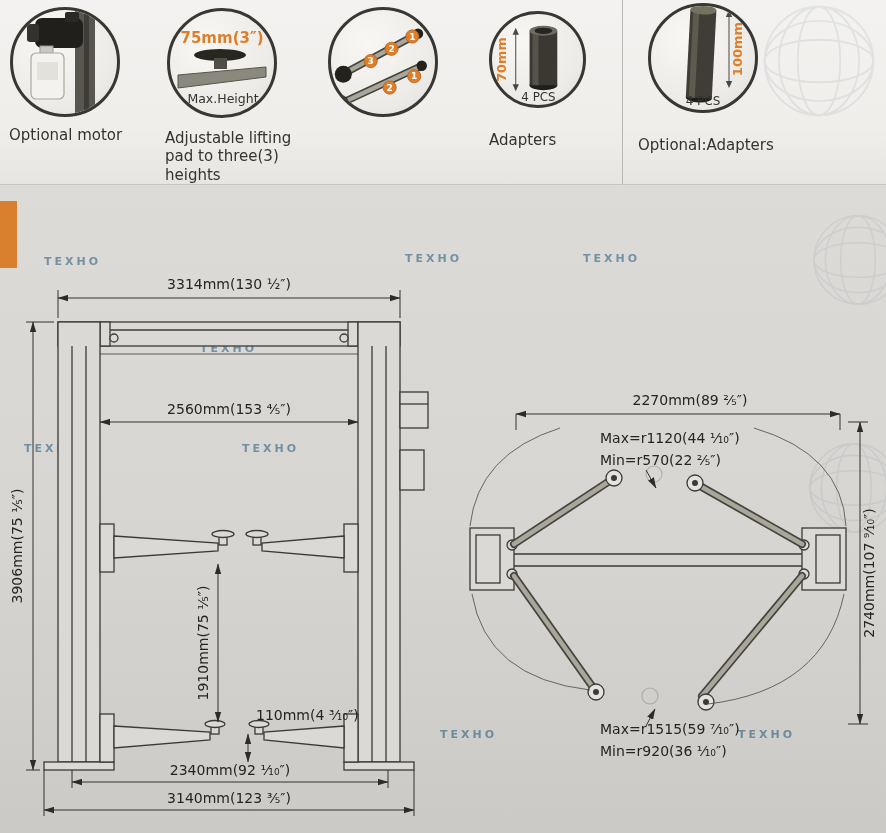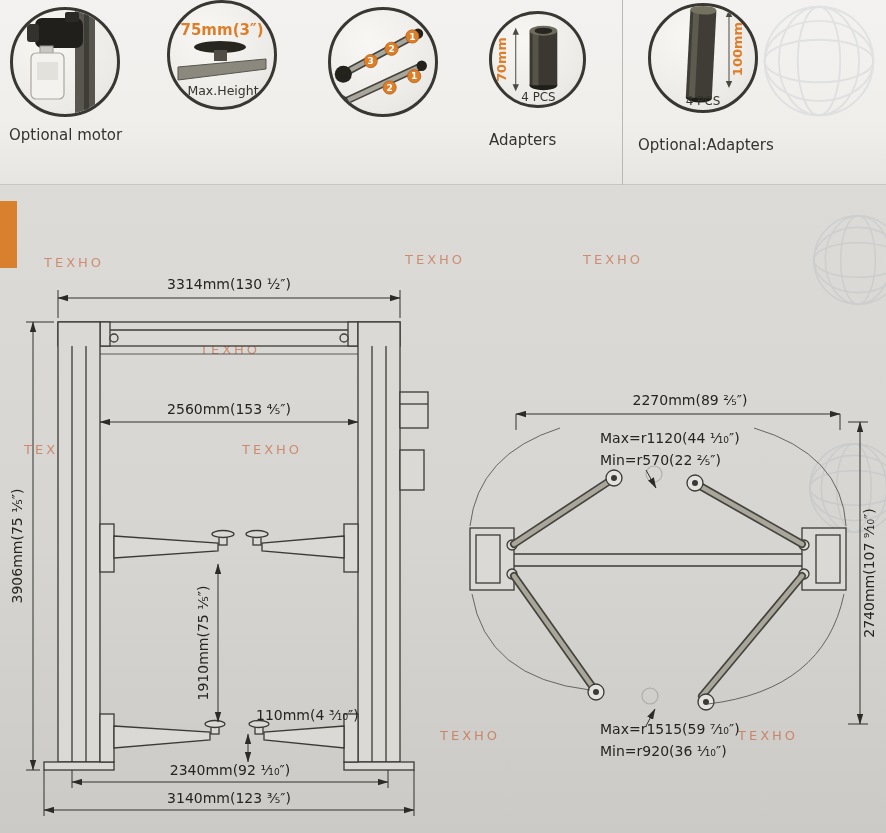--- a/index.html
+++ b/index.html
@@ -30,22 +30,22 @@
   .dimt{font-size:14px;fill:#25241e}
   .badge-c{fill:#dd7e2a;stroke:#b2621a;stroke-width:.8}
   .badge-t{font-size:9.5px;font-weight:bold;fill:#ffffff;text-anchor:middle}
   .orange-t{fill:#dd7e2a;font-weight:bold}
   .note-t{fill:#34332c}
   .arm-dark{stroke:#45433c;stroke-width:8;fill:none;stroke-linecap:round}
   .arm-lite{stroke:#a9a69b;stroke-width:4.6;fill:none;stroke-linecap:round}
   .pad-o{fill:#e4e3df;stroke:#3b3a34;stroke-width:1.3}
   .ghost{fill:none;stroke:#8e8d88;stroke-width:1.1;opacity:.55}
   
-  .wm{position:absolute;color:#c2410c;opacity:.5;font-size:13px;letter-spacing:3px;
-    font-weight:normal;z-index:1}
+  .wm{position:absolute;color:#0c4a6e;opacity:.5;font-size:11px;letter-spacing:3px;
+    font-weight:bold;z-index:1}
   .globe{position:absolute;opacity:.14;z-index:1}
   .globe circle,.globe ellipse{fill:none;stroke:#7c8violet}
 </style>
 </head>
 <body>
 
 <div class="page">
 
   <span class="wm" style="left:575px;top:162px">TEXHO</span>
   <span class="wm" style="left:712px;top:162px">TEXHO</span>
@@ -95,29 +95,30 @@
         <rect x="22" y="8" width="48" height="30" rx="7" fill="#201f1b"></rect>
         <rect x="14" y="14" width="12" height="18" rx="3" fill="#34322d"></rect>
         <rect x="52" y="2" width="14" height="10" rx="2" fill="#2a2925"></rect>
         <rect x="27" y="36" width="13" height="8" fill="#c9c7c1" stroke="#9a988f"></rect>
         <rect x="18" y="43" width="33" height="46" rx="5" fill="#f3f2ee" stroke="#a9a79e" stroke-width="1.2"></rect>
         <rect x="24" y="52" width="21" height="18" fill="#e2e1db"></rect>
       </svg>
     </div>
     <div class="caption" style="left:9px;top:126px;width:140px">Optional motor</div>
 
-    <div class="circle" style="left:167px;top:0;width:110px;height:110px">
+    <div class="circle" style="left:167px;top:8px;width:110px;height:110px">
       <svg width="104" height="104" viewBox="0 0 104 104">
         <text x="52" y="32" text-anchor="middle" font-size="15" class="orange-t">75mm(3″)</text>
         <ellipse cx="50" cy="44" rx="26" ry="6" fill="#28271f"></ellipse>
         <rect x="44" y="47" width="13" height="11" fill="#504e46"></rect>
         <path d="M8,64 L96,56 L96,66 L8,77 Z" fill="#8b887e" stroke="#56544c"></path>
         <text x="53" y="92" text-anchor="middle" font-size="12.5" class="note-t">Max.Height</text>
       </svg>
     </div>
+    <div class="caption" style="left:165px;top:129px;width:128px">Adjustable lifting pad to three(3) heights</div>
 
     <div class="circle" style="left:328px;top:7px;width:110px;height:110px">
       <svg width="104" height="104" viewBox="0 0 110 110">
         <path class="arm-dark" d="M16,66 L90,26"></path>
           <path class="arm-lite" d="M16,66 L90,26"></path>
         <path class="arm-dark" d="M12,98 L94,60"></path>
           <path class="arm-lite" d="M12,98 L94,60"></path>
         <circle cx="13" cy="68" r="9" fill="#23221d"></circle>
         <circle cx="10" cy="99" r="9" fill="#23221d"></circle>
         <circle cx="92" cy="25" r="5.5" fill="#23221d"></circle>

